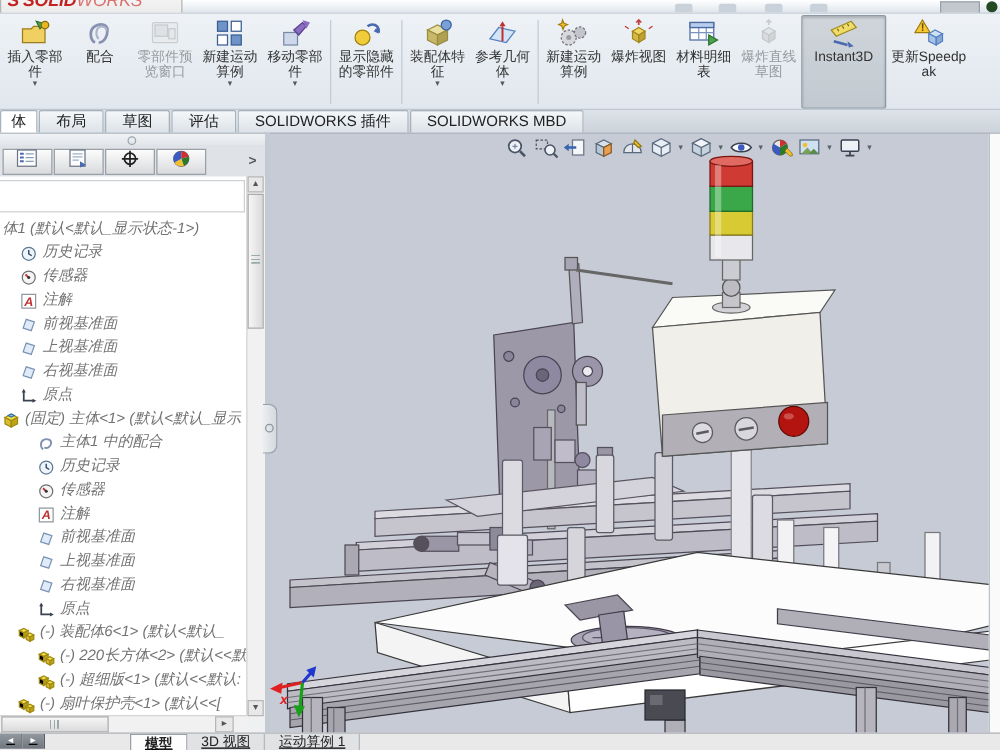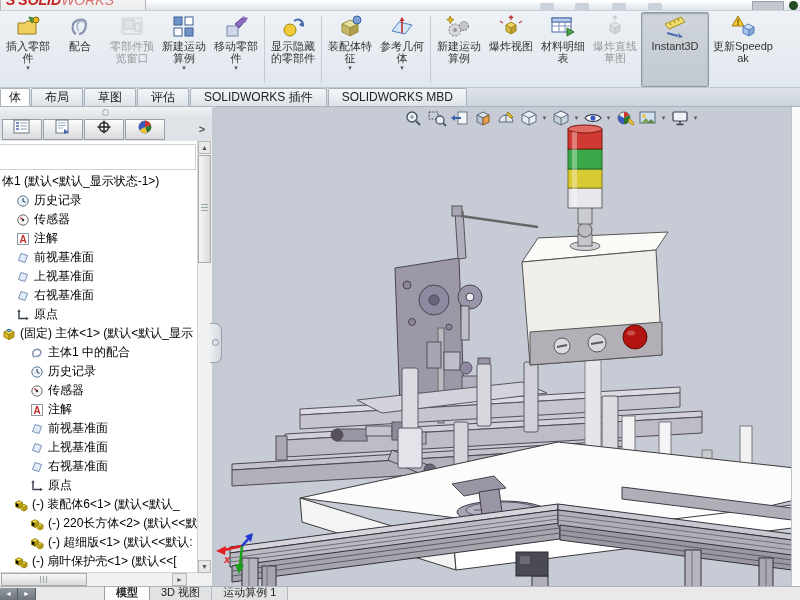--- a/index.html
+++ b/index.html
@@ -39,21 +39,21 @@
   
   .panel{position:absolute;top:106px;left:0;width:212px;bottom:13px;background:#eef0f2;border-right:1px solid #9aa2ac;z-index:4;}
   .phandle{height:10px;background:linear-gradient(#f2f4f6,#e2e6ea);position:relative;}
   .phandle::after{content:'';position:absolute;left:102px;top:3px;width:5px;height:5px;border:1px solid #9aa4ae;border-radius:50%;}
   .ptabs{height:24px;display:flex;background:#dfe3e7;border-bottom:1px solid #b8bcc0;padding:1px 2px 0 2px;align-items:center;}
   .ptab{width:40px;height:21px;margin-right:1px;background:linear-gradient(#fcfcfc,#d8dadc);border:1px solid #9aa0a8;
         display:flex;align-items:center;justify-content:center;box-sizing:border-box;}
   .pexpand{margin-left:auto;width:16px;text-align:center;color:#555;font-size:11px;font-weight:bold;}
   .ptreewrap{position:absolute;top:35px;left:0;width:198px;bottom:14px;background:#ffffff;overflow:hidden;}
   .pheader{height:24px;background:#ffffff;border:1px solid #cdd1d5;border-left:none;margin:3px 2px 2px 0;}
-  .trow{height:19px;display:flex;align-items:center;font-size:12px;color:#000000;white-space:nowrap;}
+  .trow{height:19px;display:flex;align-items:flex-end;font-size:12px;color:#737373;white-space:nowrap;font-style:italic;}
   .trow .ticon{width:14px;height:14px;margin-right:4px;flex:0 0 14px;}
   .trow .tlabel{overflow:hidden;}
   .vscroll{position:absolute;top:35px;right:0;width:14px;bottom:14px;background:#f1f1f1;border-left:1px solid #d4d4d4;}
   .varr{position:absolute;left:0;width:13px;height:13px;background:#e8e8e8;border:1px solid #b6b6b6;
         color:#555;font-size:7px;text-align:center;line-height:12px;box-sizing:border-box;}
   .vthumb{position:absolute;top:14px;left:0;width:13px;height:108px;background:linear-gradient(90deg,#f6f6f6,#dadada);
           border:1px solid #aaa;box-sizing:border-box;}
   .vthumb::after{content:'';position:absolute;left:2px;top:48px;width:7px;height:7px;
                  background:repeating-linear-gradient(#9aa 0 1px,transparent 1px 3px);}
   .hscroll{position:absolute;left:0;bottom:0;width:198px;height:14px;background:#f1f1f1;border-top:1px solid #d4d4d4;}
@@ -69,21 +69,21 @@
   .spgrip::after{content:'';position:absolute;left:2px;top:15px;width:5px;height:5px;border:1px solid #8a949e;border-radius:50%;}
   
   .viewport{position:absolute;top:106px;left:216px;right:0;bottom:13px;background:#c6cbd5;overflow:hidden;}
   .headsup{position:absolute;top:2px;left:186px;display:flex;align-items:center;z-index:3;}
   .huicon{width:23px;height:20px;display:flex;align-items:center;justify-content:center;}
   .hudd{width:9px;font-size:7px;color:#566;text-align:center;}
   .model{position:absolute;left:0;top:0;width:584px;height:482px;}
   .rightstrip{position:absolute;right:0;top:0;width:8px;bottom:0;background:#fafafa;border-left:1px solid #bcc2ca;z-index:4;}
   
   .bottombar{position:absolute;left:0;bottom:0;right:0;height:13px;background:#e9e9e9;border-top:1px solid #adb2b8;
-             display:flex;align-items:flex-end;overflow:hidden;z-index:10;}
+             display:flex;align-items:flex-start;overflow:hidden;z-index:10;text-decoration:underline;}
   .bnav{flex:0 0 17px;height:12px;background:linear-gradient(#9298a0,#70767e);color:#fff;font-size:7px;
         line-height:12px;text-align:center;border-right:1px solid #5a5e64;}
   .bspacer{flex:0 0 68px;}
   .btab{flex:0 0 auto;padding:0 11px;font-size:11px;line-height:14px;height:15px;color:#222;
         border-right:1px solid #b4b8bc;background:#e0e2e4;white-space:nowrap;}
   .btab.active{background:#fdfdfd;border:1px solid #9aa0a6;border-bottom:none;font-weight:bold;}
 </style>
 </head>
 <body>
 

